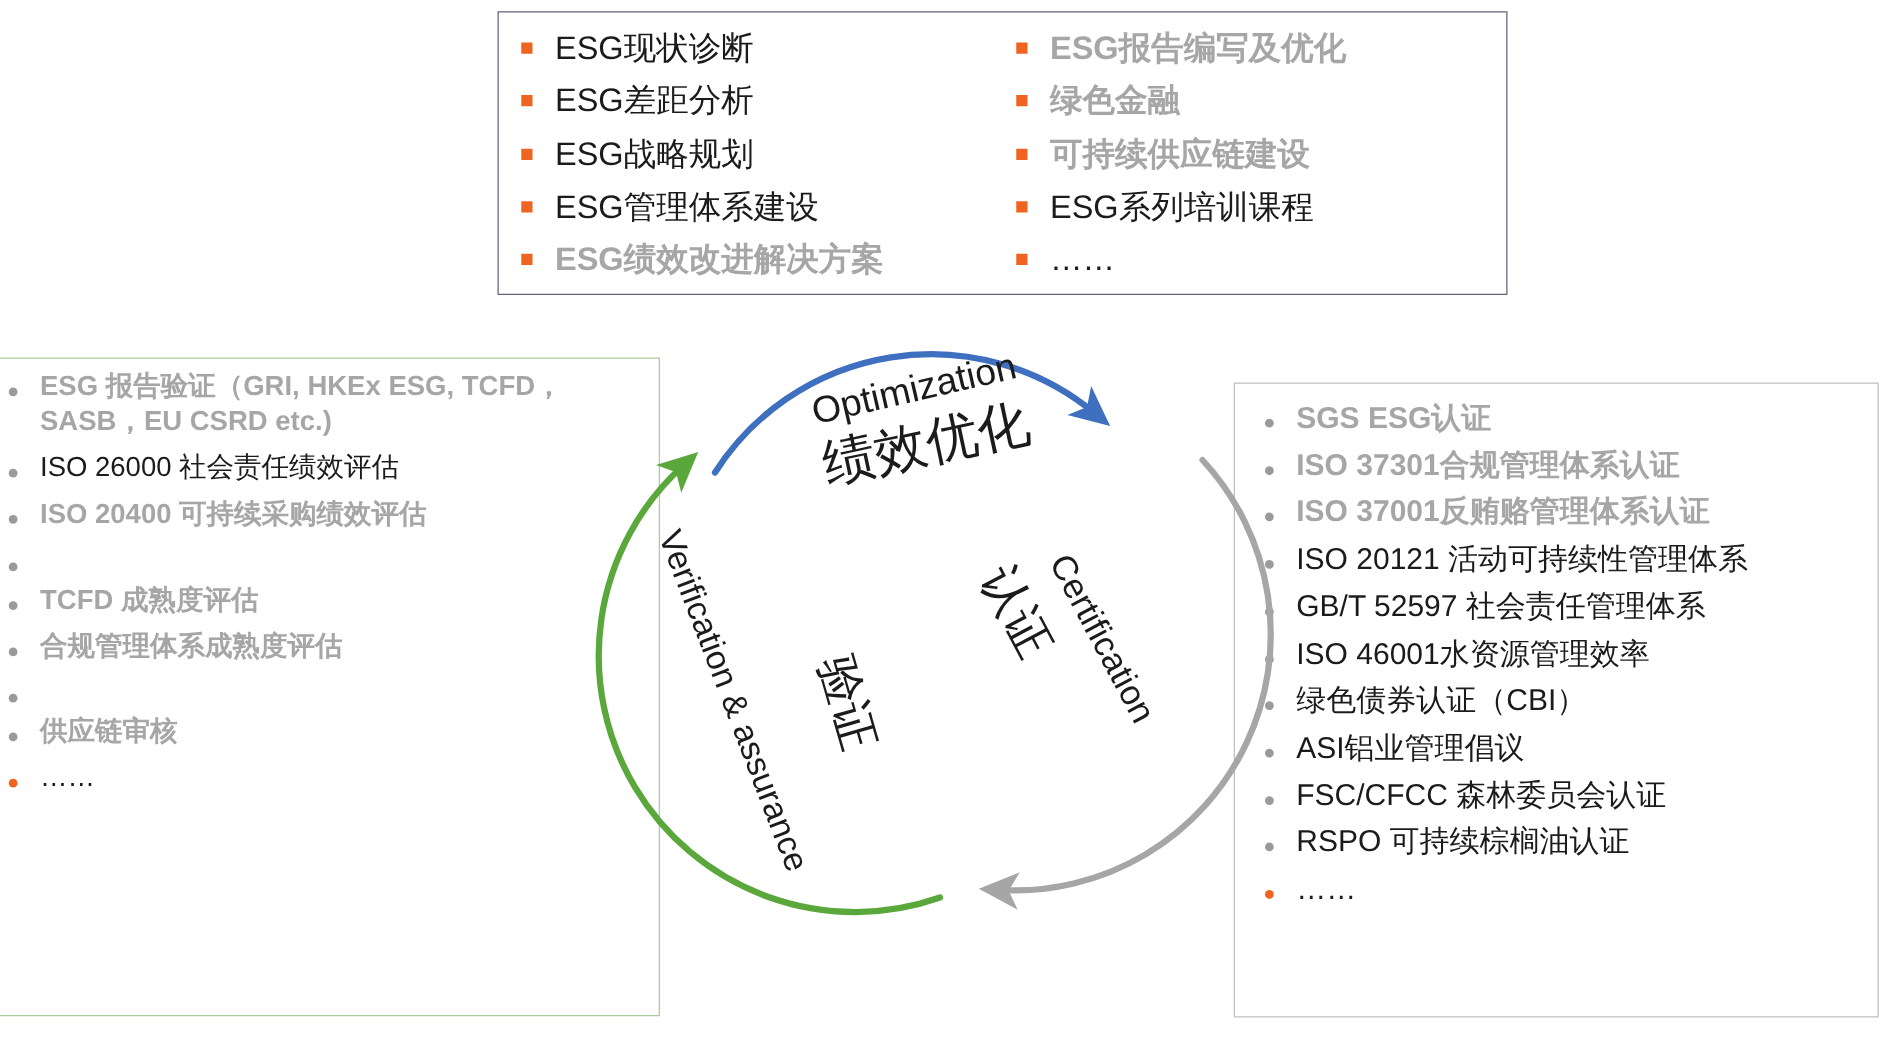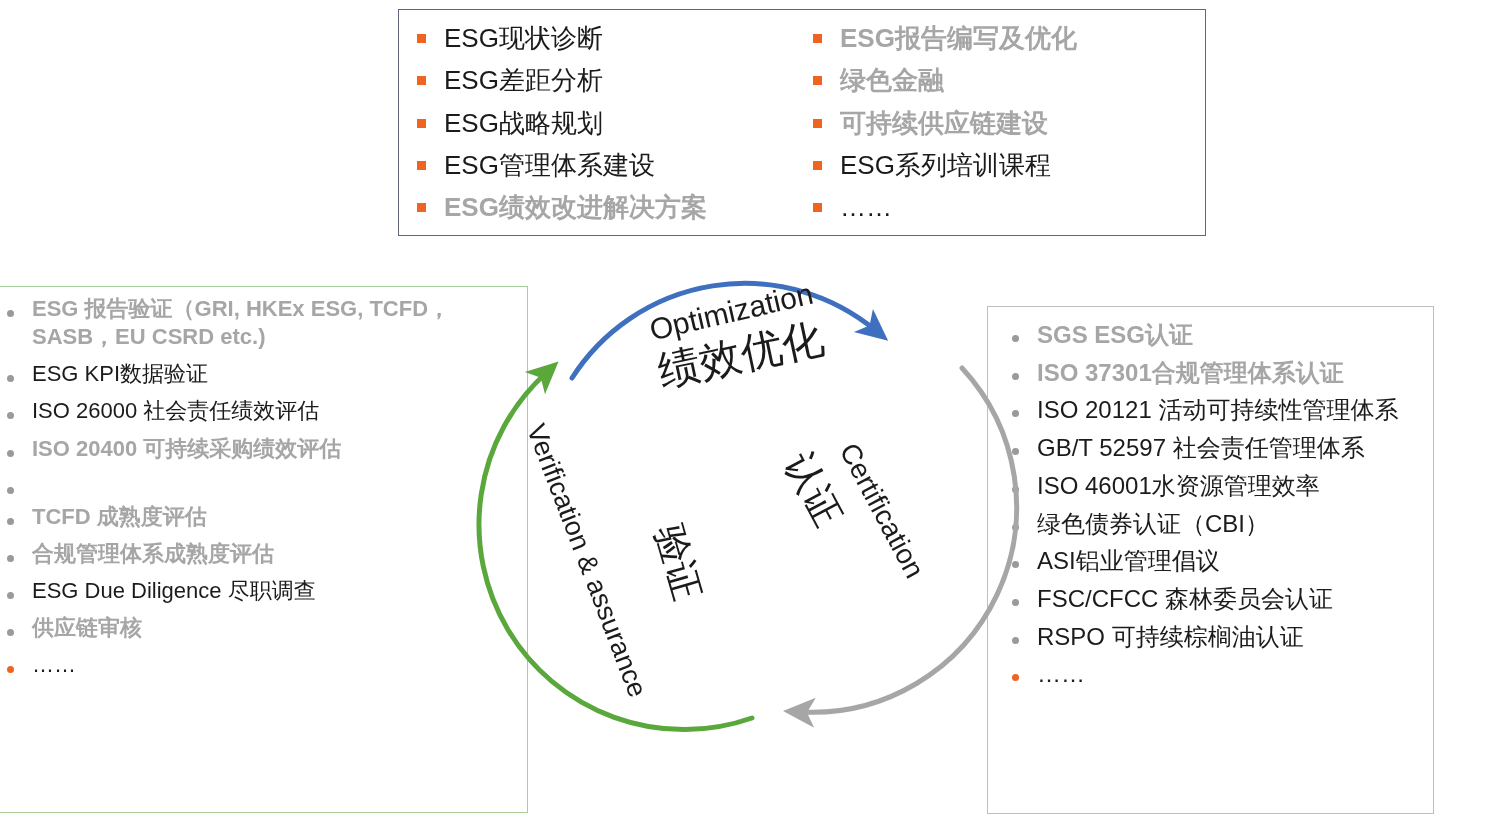--- a/index.html
+++ b/index.html
@@ -25,21 +25,21 @@
   .panel-top {
     left: 398px; top: 9px; width: 808px; height: 227px;
     border: 1.5px solid #60657a;
     text-decoration: underline;
   }
   .panel-left {
     left: -12px; top: 286px; width: 540px; height: 527px;
     border: 1.5px solid #a7cf9a;
   }
   .panel-right {
-    left: 987px; top: 306px; width: 447px; height: 508px;
+    left: 987px; top: 306px; width: 516px; height: 508px;
     border: 1.5px solid #bfbfbf;
   }
 
   
   ul.items {
     list-style: none;
     margin: 0;
     padding: 0;
   }
   ul.items > li {
@@ -218,44 +218,39 @@
 
   <div class="panel panel-left">
     <div class="left-inner">
       <ul class="items">
         <li>
           <span class="rd-bullet"></span>
           <span class="txt muted">ESG 报告验证（GRI, HKEx ESG, TCFD，SASB，EU CSRD etc.)</span>
         </li>
         <li>
           <span class="rd-bullet"></span>
-          <span class="txt dark">ESG KPI数据验证</span>
-        </li>
-        <li>
-          <span class="rd-bullet"></span>
           <span class="txt dark">ISO 26000 社会责任绩效评估</span>
         </li>
         <li>
           <span class="rd-bullet"></span>
           <span class="txt muted">ISO 20400 可持续采购绩效评估</span>
         </li>
         <li>
           <span class="rd-bullet"></span>
         </li>
         <li>
           <span class="rd-bullet"></span>
           <span class="txt muted">TCFD 成熟度评估</span>
         </li>
         <li>
           <span class="rd-bullet"></span>
           <span class="txt muted">合规管理体系成熟度评估</span>
         </li>
         <li>
           <span class="rd-bullet"></span>
-          <span class="txt dark">ESG Due Diligence 尽职调查</span>
         </li>
         <li>
           <span class="rd-bullet"></span>
           <span class="txt muted">供应链审核</span>
         </li>
         <li>
           <span class="rd-bullet accent"></span>
           <span class="txt dark">……</span>
         </li>
       </ul>
@@ -265,20 +260,24 @@
   <div class="panel panel-right">
     <div class="right-inner">
       <ul class="items">
         <li>
           <span class="rd-bullet"></span>
           <span class="txt muted">SGS ESG认证</span>
         </li>
         <li>
           <span class="rd-bullet"></span>
           <span class="txt muted">ISO 37301合规管理体系认证</span>
+        </li>
+        <li>
+          <span class="rd-bullet"></span>
+          <span class="txt muted">ISO 37001反贿赂管理体系认证</span>
         </li>
         <li>
           <span class="rd-bullet"></span>
           <span class="txt dark">ISO 20121 活动可持续性管理体系</span>
         </li>
         <li>
           <span class="rd-bullet"></span>
           <span class="txt dark">GB/T 52597 社会责任管理体系</span>
         </li>
         <li>

